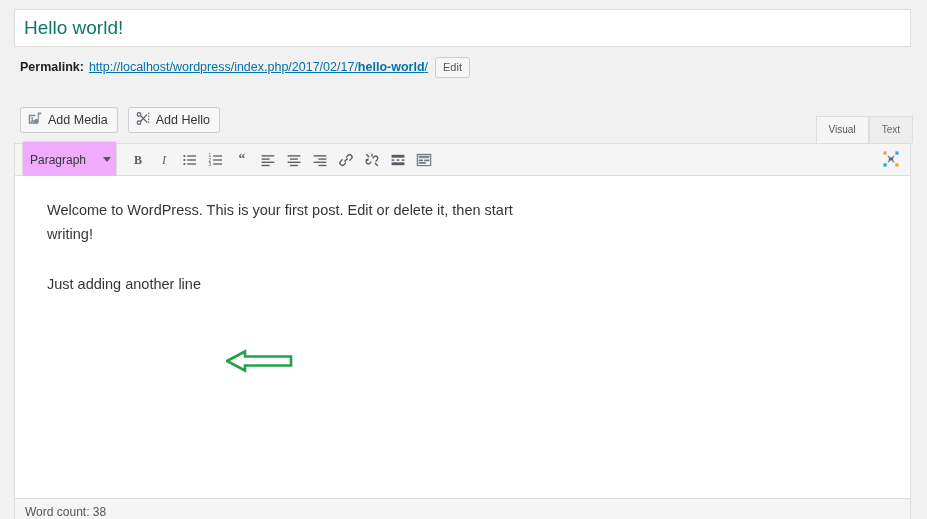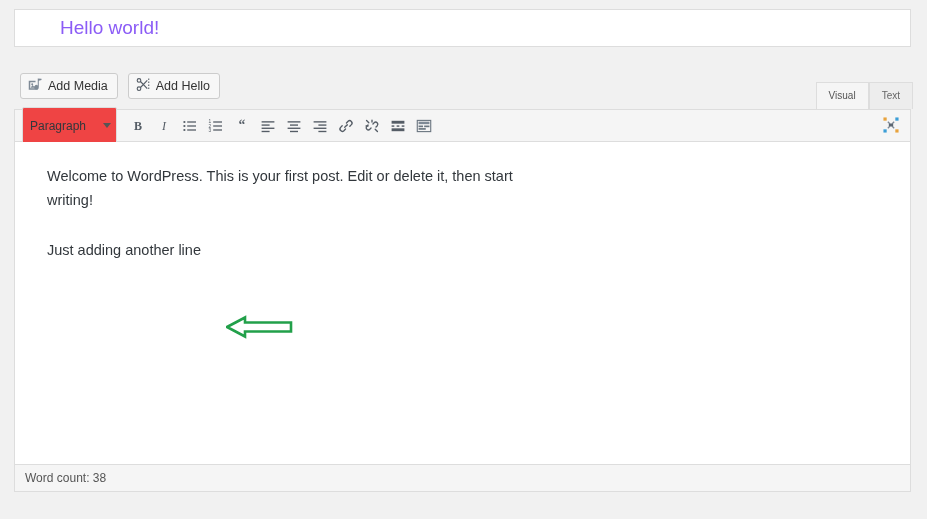--- a/index.html
+++ b/index.html
@@ -33,25 +33,24 @@
     display: flex;
     align-items: center;
     padding: 0 9px;
   }
   .title-input {
     border: 0;
     outline: none;
     width: 100%;
     font-family: "Liberation Sans", sans-serif;
     font-size: 19px;
-    color: #8b5cf6;
+    color: #0f766e;
     background: transparent;
     padding: 0;
     line-height: 24px;
-    margin-left: 36px;
   }
 
   
   .permalink-row {
     display: flex;
     align-items: center;
     height: 28px;
     margin-top: 6px;
     padding-left: 6px;
     font-size: 12.5px;
@@ -145,21 +144,21 @@
     background: #f5f5f5;
     border-bottom: 1px solid #ddd;
     display: flex;
     align-items: center;
     padding: 0 4px;
     position: relative;
   }
   .para-select {
     height: 38px;
     min-width: 95px;
-    background: #ef4444;
+    background: #f0abfc;
     border: 1px solid #ddd;
     border-radius: 2px;
     display: flex;
     align-items: center;
     justify-content: space-between;
     padding: 0 5px 0 7px;
     font-size: 12px;
     color: #32373c;
     margin: 0 8px 0 3px;
     cursor: pointer;
@@ -247,20 +246,25 @@
 </style>
 </head>
 <body>
 
 <div class="page">
 
   <div class="title-wrap">
     <input class="title-input" type="text" value="Hello world!" style="">
   </div>
 
+  <div class="permalink-row">
+    <span class="permalink-label">Permalink:</span>
+    <a class="permalink-link"><span>http://localhost/wordpress/index.php/2017/02/17/</span><span class="slug">hello-world</span><span>/</span></a>
+    <button class="edit-btn">Edit</button>
+  </div>
 
   <div class="media-bar">
     <div class="media-btn">
       <span>
         <svg width="15" height="15" viewBox="0 0 20 20">
           <path fill="#7f8a96" d="M13 2 L13 11.2 A3 3 0 1 0 14.4 13.6 L14.4 5 L18 4 L18 2.2 Z"></path>
           <path fill="#7f8a96" d="M1 5 L10 5 L10 7 L3 7 L3 15 L11 15 L11 12.6 L13 12.6 L13 17 L1 17 Z"></path>
           <circle cx="5.6" cy="9.6" r="1.3" fill="#7f8a96"></circle>
           <path fill="#7f8a96" d="M3.4 14.2 L6 10.6 L8.2 13 L9.6 11.6 L11 14.2 Z"></path>
         </svg>

